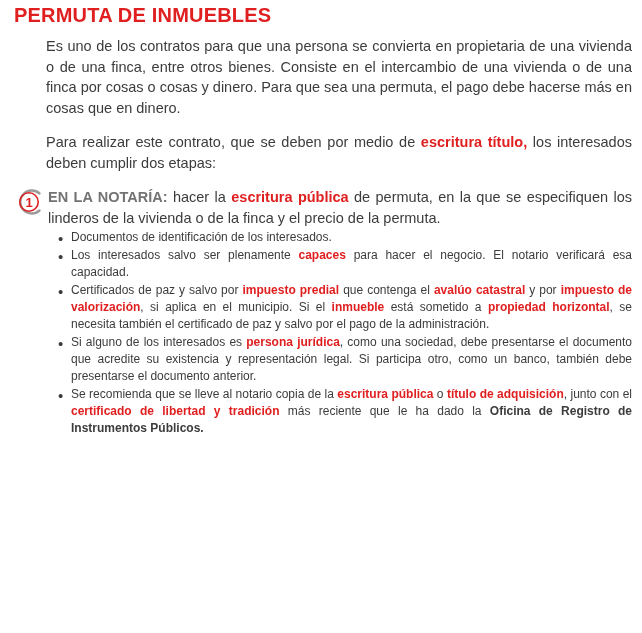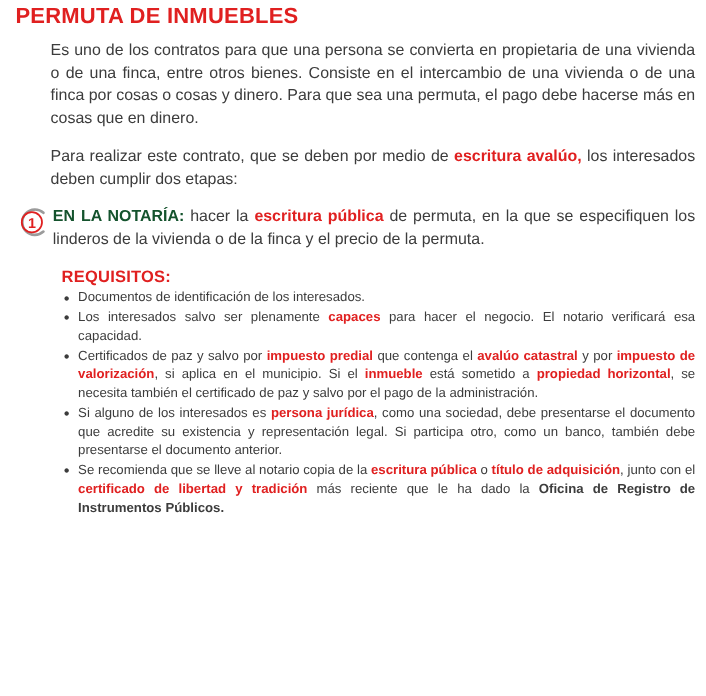--- a/index.html
+++ b/index.html
@@ -61,21 +61,21 @@
   }
   .step-text {
     font-size: 14.5px;
     line-height: 1.42;
     text-align: justify;
     color: #3c3c3c;
     margin: 0;
     padding-left: 2px;
   }
   .step-label {
-    color: #14532d;
+    color: #737373;
     font-weight: bold;
   }
   .req-title {
     color: #e02020;
     font-weight: bold;
     font-size: 15px;
     margin: 14px 0 2px 42px;
     letter-spacing: 0.2px;
   }
   .req-list {
@@ -103,35 +103,34 @@
 </style>
 </head>
 <body>
 
 <div class="page">
 
   <h1 class="title">PERMUTA DE INMUEBLES</h1>
 
   <div class="intro">
     <p><span>Es uno de los contratos para que una persona se convierta en propietaria de una vivienda o de una finca, entre otros bienes. Consiste en el intercambio de una vivienda o de una finca por cosas o cosas y dinero. Para que sea una permuta, el pago debe hacerse más en cosas que en dinero.</span></p>
-    <p><span>Para realizar este contrato, que se deben por medio de </span><span class="red-bold">escritura avalúo,</span><span> los interesados deben cumplir dos etapas:</span></p>
+    <p><span>Para realizar este contrato, que se deben por medio de </span><span class="red-bold">escritura título,</span><span> los interesados deben cumplir dos etapas:</span></p>
   </div>
 
   <div class="step">
     <span class="step-badge">
       <svg width="30" height="30" viewBox="0 0 30 30" aria-hidden="true">
         <path d="M25.5 6.5 A11.5 11.5 0 1 0 25.5 23.5" fill="none" stroke="#9b9b9b" stroke-width="2.4" stroke-linecap="round"></path>
         <circle cx="15" cy="15" r="9.2" fill="none" stroke="#e02020" stroke-width="1.6"></circle>
         <text x="15" y="20" text-anchor="middle" font-family="Liberation Sans, sans-serif" font-size="13" font-weight="bold" fill="#e02020">1</text>
       </svg>
     </span>
     <p class="step-text"><span class="step-label">EN LA NOTARÍA:</span><span><span> hacer la </span><span class="red-bold">escritura pública</span><span> de permuta, en la que se especifiquen los linderos de la vivienda o de la finca y el precio de la permuta.</span></span></p>
   </div>
 
-  <div class="req-title">REQUISITOS:</div>
 
   <ul class="req-list">
     <li><span>Documentos de identificación de los interesados.</span></li>
     <li><span>Los interesados salvo ser plenamente </span><span class="red-bold">capaces</span><span> para hacer el negocio. El notario verificará esa capacidad.</span></li>
     <li><span>Certificados de paz y salvo por </span><span class="red-bold">impuesto predial</span><span> que contenga el </span><span class="red-bold">avalúo catastral</span><span> y por </span><span class="red-bold">impuesto de valorización</span><span>, si aplica en el municipio. Si el </span><span class="red-bold">inmueble</span><span> está sometido a </span><span class="red-bold">propiedad horizontal</span><span>, se necesita también el certificado de paz y salvo por el pago de la administración.</span></li>
     <li><span>Si alguno de los interesados es </span><span class="red-bold">persona jurídica</span><span>, como una sociedad, debe presentarse el documento que acredite su existencia y representación legal. Si participa otro, como un banco, también debe presentarse el documento anterior.</span></li>
     <li><span>Se recomienda que se lleve al notario copia de la </span><span class="red-bold">escritura pública</span><span> o </span><span class="red-bold">título de adquisición</span><span>, junto con el </span><span class="red-bold">certificado de libertad y tradición</span><span> más reciente que le ha dado la </span><span style="font-weight: bold;">Oficina de Registro de Instrumentos Públicos.</span></li>
   </ul>
 
 </div>

